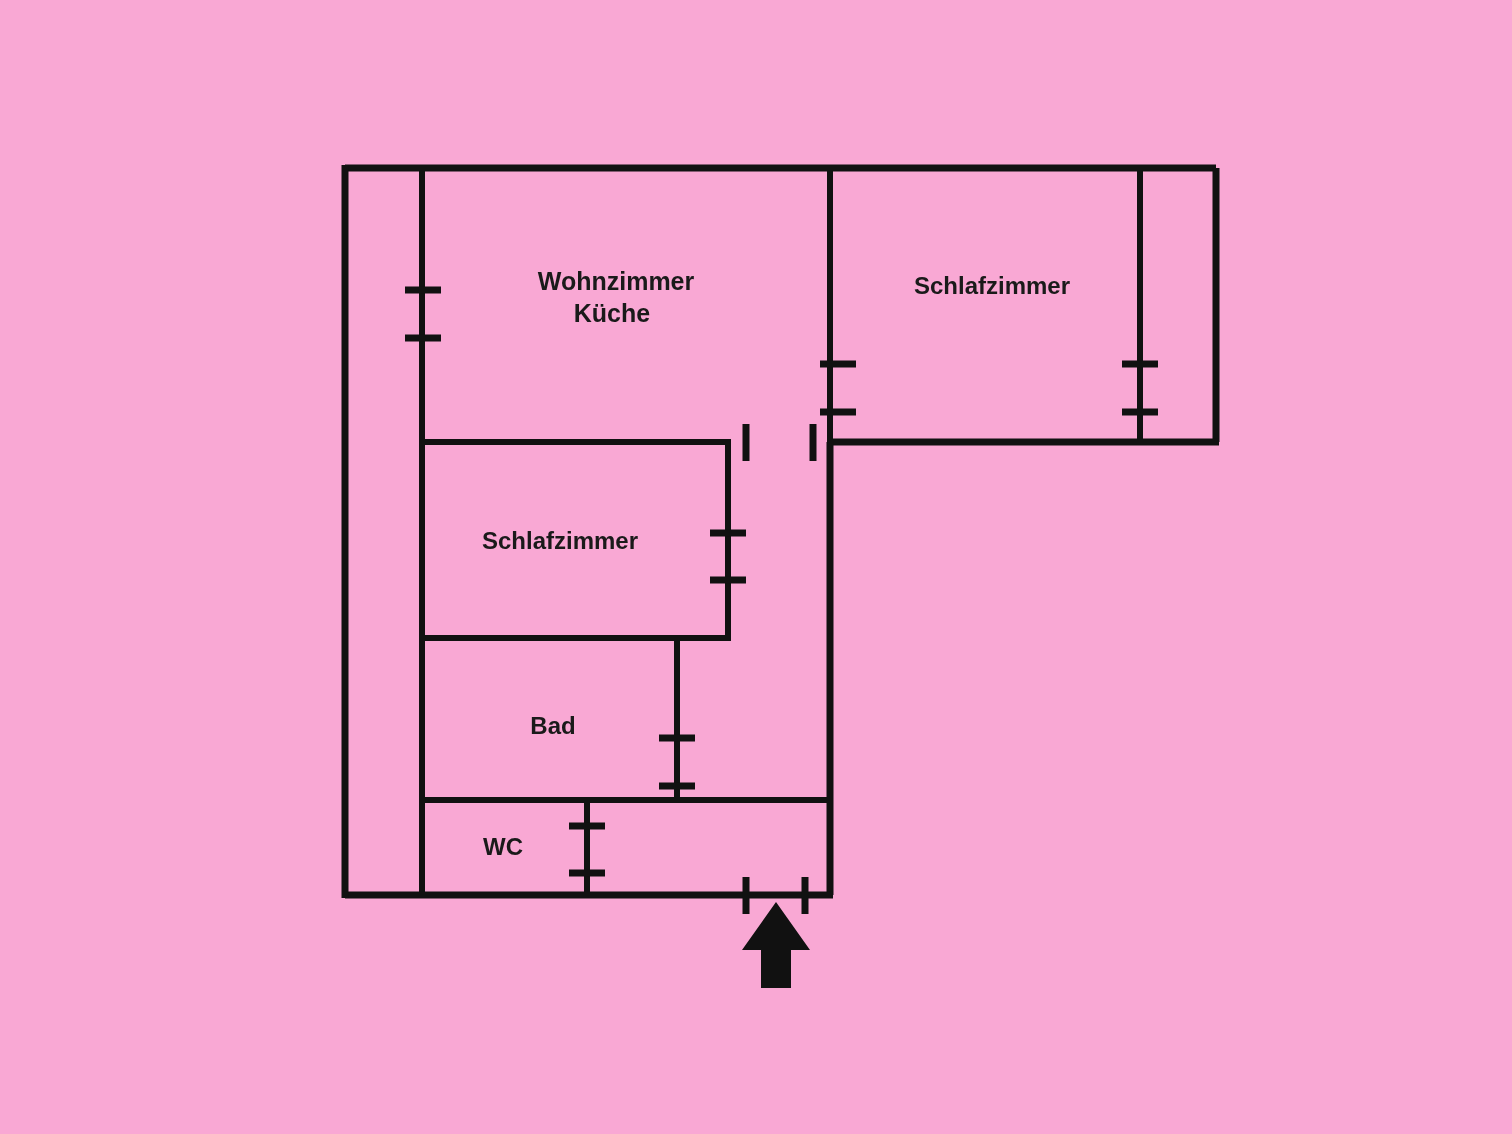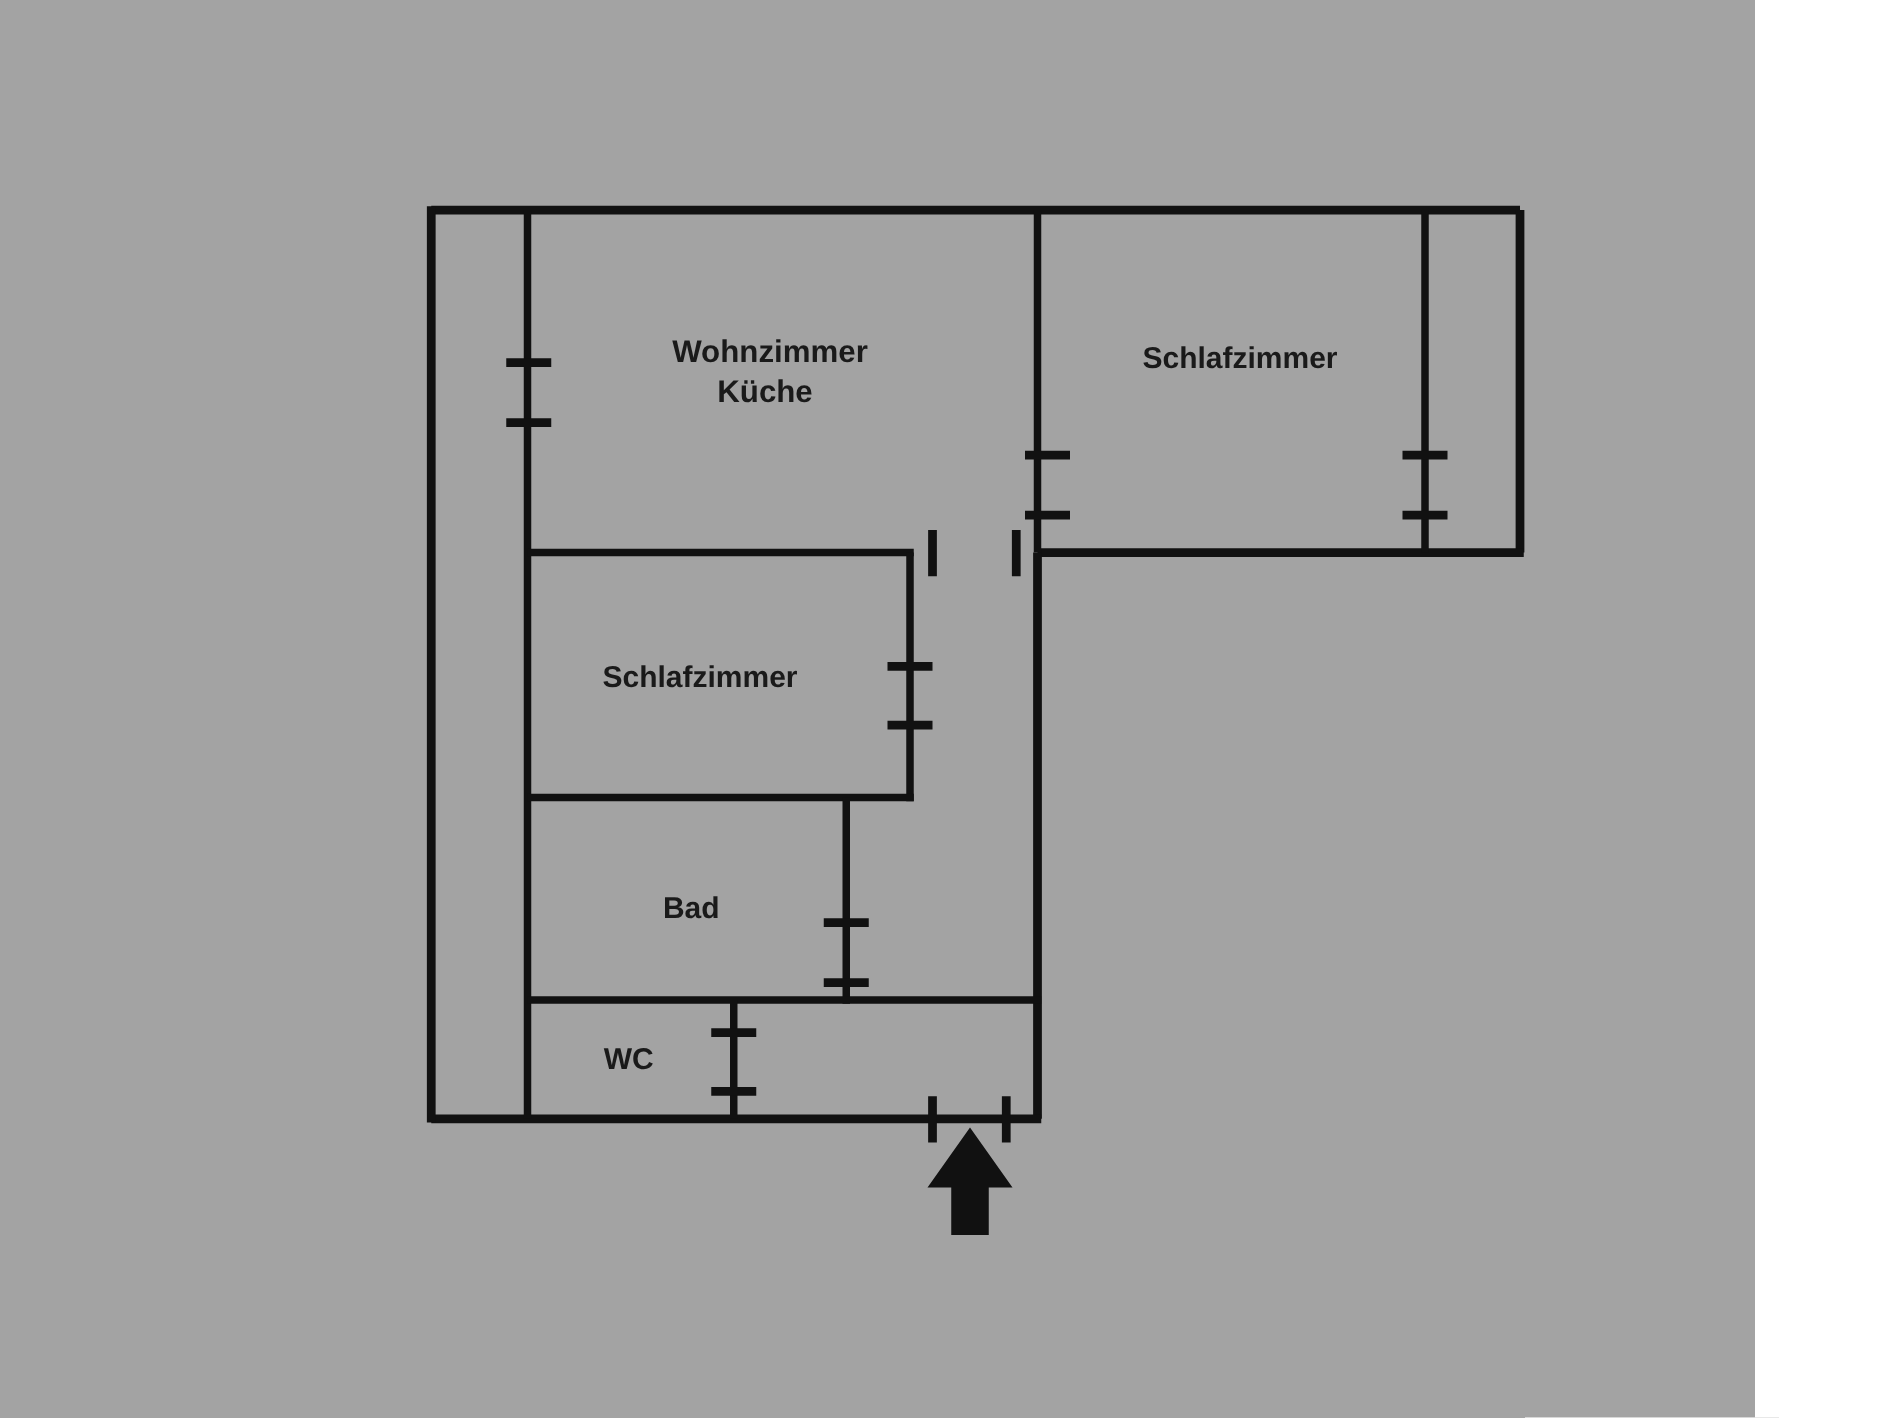--- a/index.html
+++ b/index.html
@@ -8,23 +8,23 @@
     background: #ffffff;
   }
   body {
     width: 1512px;
     height: 1134px;
     overflow: hidden;
     font-family: "Liberation Sans", sans-serif;
   }
   #floorplan-stage {
     position: relative;
-    width: 1404px;
+    width: 1512px;
     height: 1134px;
-    background: #a3a3a3;
+    background: #f9a8d4;
   }
   #floorplan-svg {
     position: absolute;
     top: 0;
     left: 0;
     width: 1512px;
     height: 1134px;
     display: block;
   }
   .room-label {

